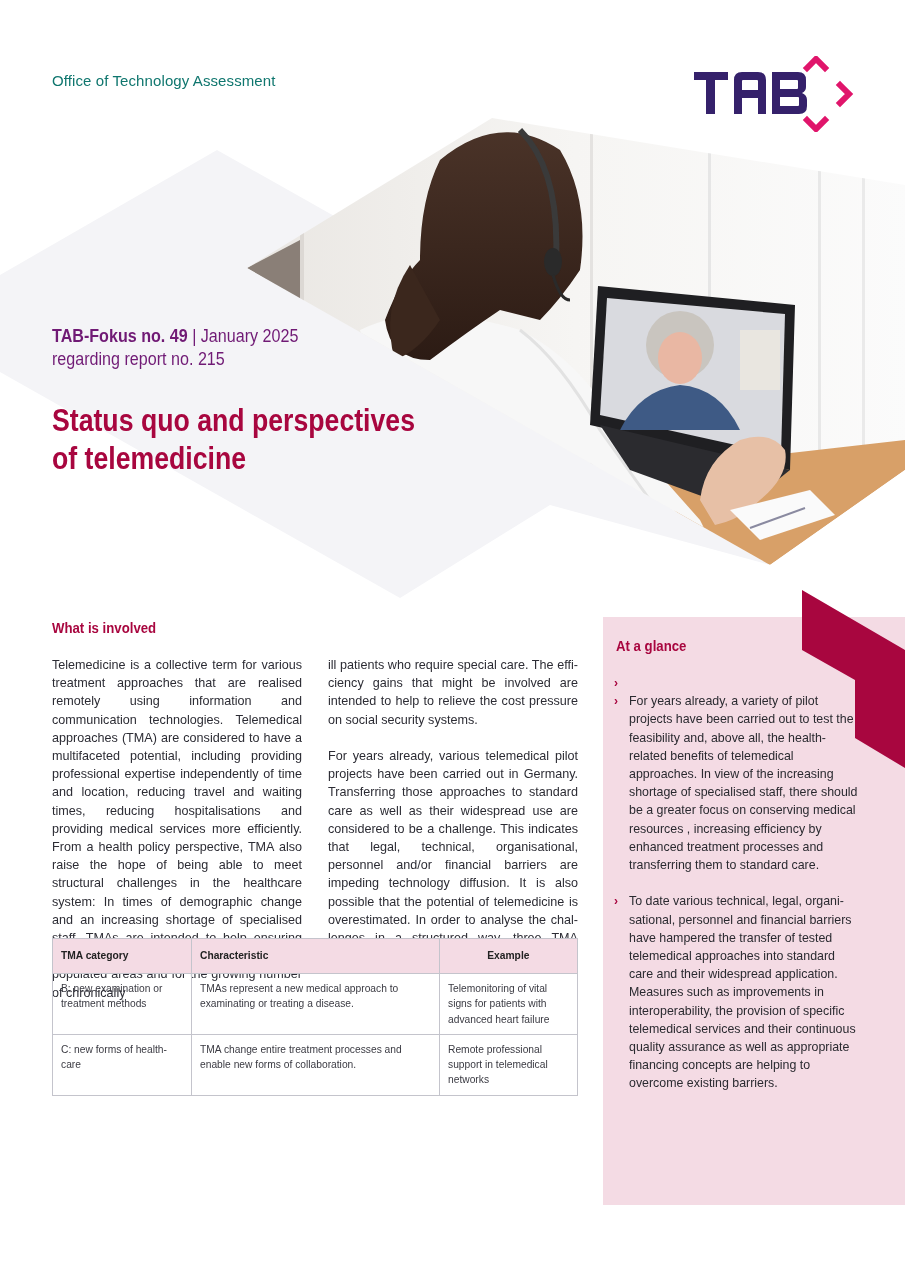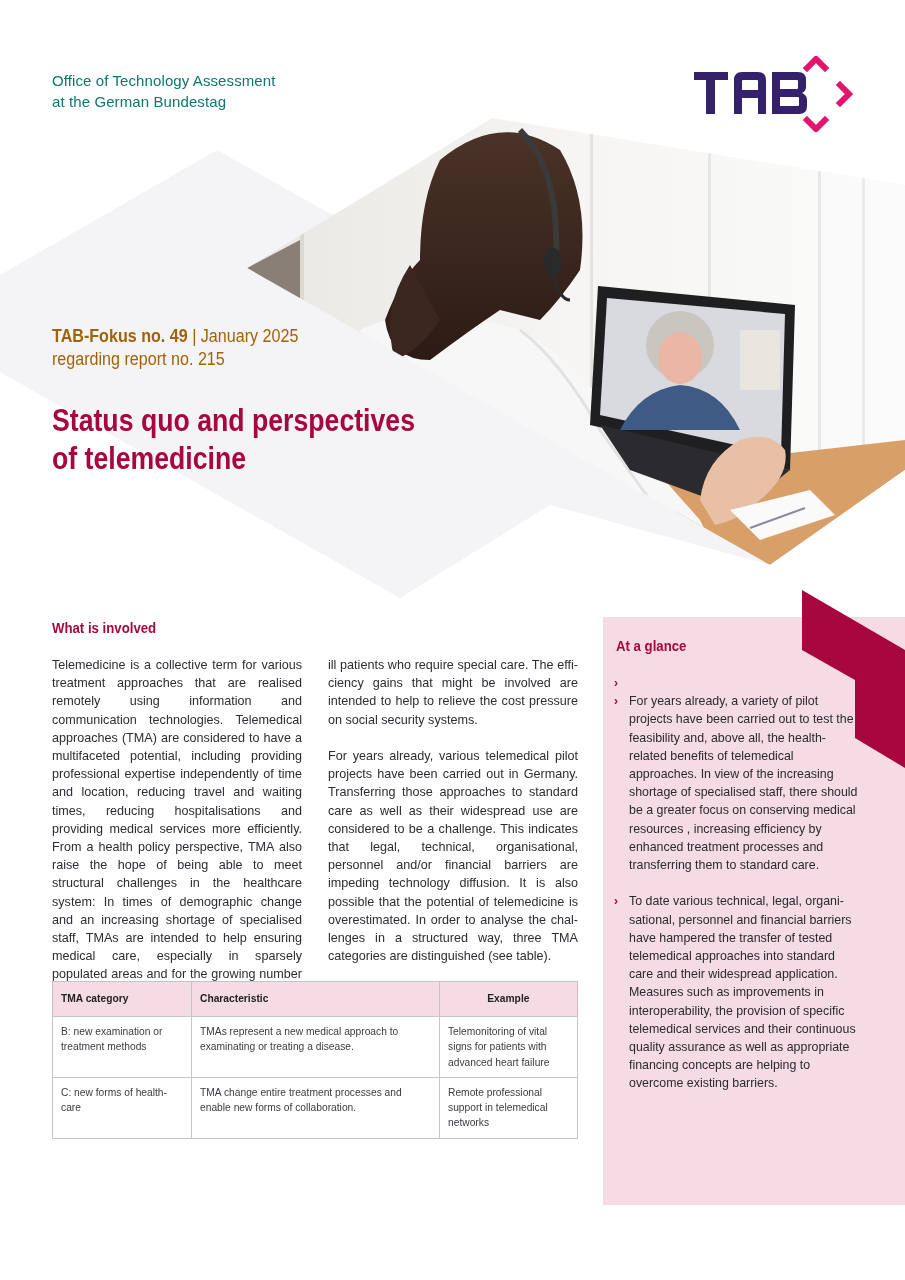--- a/index.html
+++ b/index.html
@@ -6,21 +6,21 @@
   html, body { width: 905px; height: 1280px; background: #ffffff; overflow: hidden; }
   body { position: relative; font-family: "Liberation Sans", sans-serif; color: #2b2b33; }
 
   .bg-svg { position: absolute; left: 0; top: 0; width: 905px; height: 1280px; z-index: 0; }
 
   .org-name { position: absolute; left: 52px; top: 70px; font-size: 15px; line-height: 21px; color: #0f766e; z-index: 2; letter-spacing: 0.1px; }
   .org-name div { white-space: nowrap; }
 
   .logo { position: absolute; left: 692px; top: 56px; width: 165px; height: 76px; z-index: 2; }
 
-  .meta { position: absolute; left: 52px; top: 325px; z-index: 2; color: #a16207; }
+  .meta { position: absolute; left: 52px; top: 325px; z-index: 2; color: #701a75; }
   .meta .line1 { font-size: 17.5px; line-height: 23px; white-space: nowrap; font-family: "Liberation Sans Narrow", "Liberation Sans", sans-serif; transform: scaleX(0.92); transform-origin: left; }
   .meta .line1 .bold { font-weight: bold; }
   .meta .line2 { font-size: 17.5px; line-height: 23px; white-space: nowrap; transform: scaleX(0.92); transform-origin: left; }
 
   .title { position: absolute; left: 52px; top: 402px; z-index: 2; color: #a8063f; font-weight: bold; font-size: 31px; line-height: 38px; transform: scaleX(0.86); transform-origin: left; }
   .title div { white-space: nowrap; }
 
   .section-head { position: absolute; left: 52px; top: 619px; color: #a8063f; font-weight: bold; font-size: 15px; transform: scaleX(0.88); transform-origin: left; white-space: nowrap; z-index: 2; }
 
   .col { position: absolute; top: 656px; width: 250px; font-size: 12.6px; line-height: 18.2px; text-align: justify; color: #2c2c34; z-index: 2; hyphens: manual; }
@@ -28,21 +28,21 @@
   .col-1 { left: 52px; }
   .col-2 { left: 328px; }
 
   .glance { position: absolute; left: 603px; top: 617px; width: 302px; height: 588px; background: #f4dbe4; z-index: 1; }
   .glance-accent { position: absolute; z-index: 2; left: 0; top: 0; }
   .glance-title { position: absolute; left: 616px; top: 637px; color: #a8063f; font-weight: bold; font-size: 15px; transform: scaleX(0.88); transform-origin: left; white-space: nowrap; z-index: 3; }
   .glance-list { position: absolute; left: 614px; top: 674px; width: 245px; z-index: 3; list-style: none; }
   .glance-list li { position: relative; padding-left: 15px; font-size: 12.4px; line-height: 18.2px; color: #2a2a30; margin-bottom: 18.2px; }
   .glance-list li .bullet { position: absolute; left: 0; top: 0; color: #a8063f; font-weight: bold; font-size: 12px; }
 
-  .tma-table { position: absolute; left: 52px; top: 981px; width: 526px; border-collapse: collapse; z-index: 2; font-size: 11.4px; line-height: 15.3px; }
+  .tma-table { position: absolute; left: 52px; top: 938px; width: 526px; border-collapse: collapse; z-index: 2; font-size: 11.4px; line-height: 15.3px; }
   .tma-table th, .tma-table td { border: 1.5px solid #c4c4cc; vertical-align: top; text-align: left; padding: 7px 8px; }
   .tma-table th { background: #f4dbe4; font-weight: bold; color: #222; height: 35px; vertical-align: middle; padding: 0 8px; }
   .tma-table td { color: #3a3a42; height: 56px; }
   .tma-table .c1 { width: 139px; }
   .tma-table .c2 { width: 249px; }
   .tma-table .c3 { width: 138px; text-align: center; }
   .cond { display: inline-block; transform: scaleX(0.9); transform-origin: left; width: 111%; }
 </style>
 </head>
 <body>
@@ -104,21 +104,20 @@
 
     <polygon points="730,510 810,490 835,515 760,540" fill="#fafafa"></polygon>
     <line x1="750" y1="528" x2="805" y2="508" stroke="#8a8aa0" stroke-width="2"></line>
   </g>
 
   <polygon points="400,598 550,505 770,565 905,470 905,600 400,600" fill="#ffffff"></polygon>
 </svg>
 
 <div class="org-name">
   <div>Office of Technology Assessment</div>
-  <div>at the German Bundestag</div>
 </div>
 
 <svg class="logo" viewBox="0 0 165 76" xmlns="http://www.w3.org/2000/svg">
   <g fill="#35216b">
 
     <rect x="2" y="16" width="34" height="8"></rect>
     <rect x="14" y="16" width="9" height="42"></rect>
 
     <path d="M42,58 L42,24 Q42,16 50,16 L66,16 Q74,16 74,24 L74,58 L66,58 L66,42 L50,42 L50,58 Z M50,34 L66,34 L66,25 Q66,24 65,24 L51,24 Q50,24 50,25 Z"></path>
 

